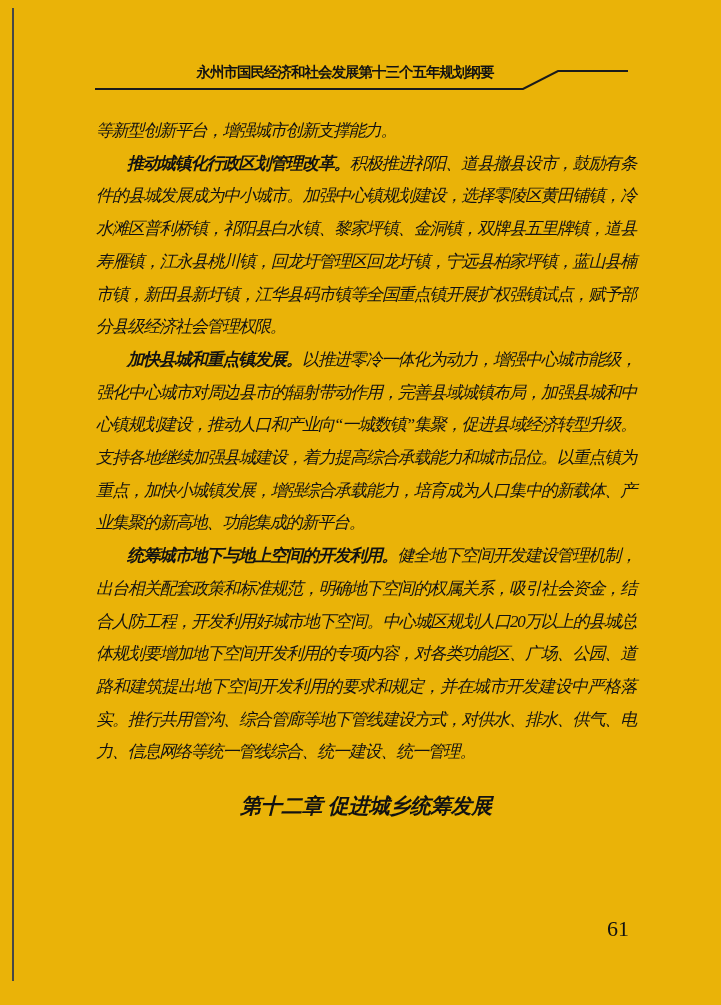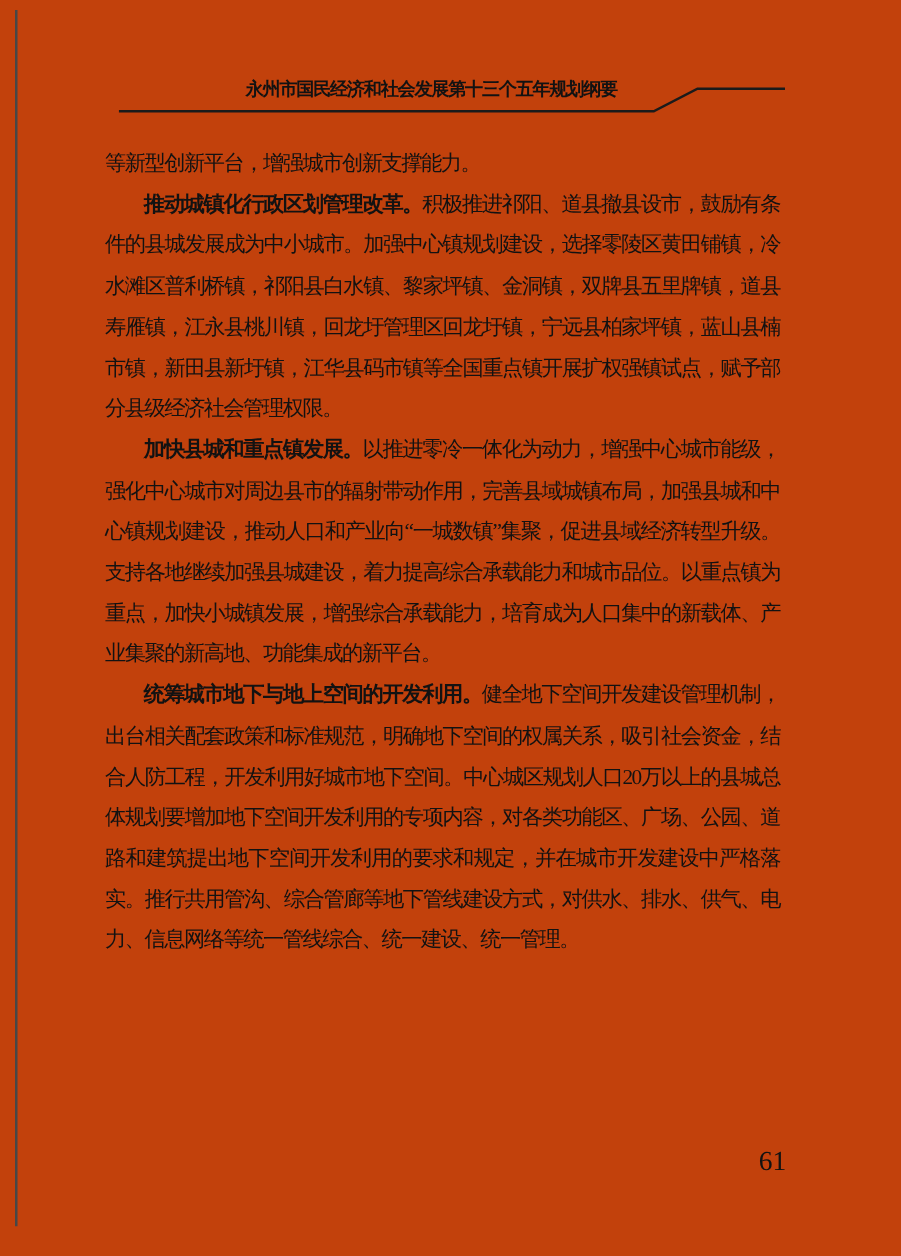--- a/index.html
+++ b/index.html
@@ -4,21 +4,21 @@
 <style>
   html, body {
     margin: 0;
     padding: 0;
     background: #ffffff;
   }
   .page {
     position: relative;
     width: 721px;
     height: 1005px;
-    background: #c2410c;
+    background: #eab308;
     overflow: hidden;
     font-family: "Liberation Serif", "DejaVu Serif", serif;
     color: #121212;
   }
   
   .spine {
     position: absolute;
     left: 12px;
     top: 8px;
     width: 1.5px;
@@ -41,27 +41,28 @@
   .header-rule {
     position: absolute;
     left: 95px;
     top: 60px;
     width: 540px;
     height: 36px;
   }
   
   .body-text {
     position: absolute;
-    left: 84px;
+    left: 96px;
     top: 115px;
     width: 540px;
     font-size: 17px;
     line-height: 32.7px;
     letter-spacing: -1.2px;
     text-align: justify;
+    font-style: italic;
   }
   .para {
     margin: 0;
     padding: 0;
   }
   .para.indent {
     text-indent: 31px;
   }
   .lead {
     font-weight: 700;
@@ -103,19 +104,20 @@
   <div class="body-text">
 
     <p class="para"><b class="lead"></b><span>等新型创新平台，增强城市创新支撑能力。</span></p>
 
     <p class="para indent"><b class="lead">推动城镇化行政区划管理改革。</b><span>积极推进祁阳、道县撤县设市，鼓励有条件的县城发展成为中小城市。加强中心镇规划建设，选择零陵区黄田铺镇，冷水滩区普利桥镇，祁阳县白水镇、黎家坪镇、金洞镇，双牌县五里牌镇，道县寿雁镇，江永县桃川镇，回龙圩管理区回龙圩镇，宁远县柏家坪镇，蓝山县楠市镇，新田县新圩镇，江华县码市镇等全国重点镇开展扩权强镇试点，赋予部分县级经济社会管理权限。</span></p>
 
     <p class="para indent"><b class="lead">加快县城和重点镇发展。</b><span>以推进零冷一体化为动力，增强中心城市能级，强化中心城市对周边县市的辐射带动作用，完善县域城镇布局，加强县城和中心镇规划建设，推动人口和产业向“一城数镇”集聚，促进县域经济转型升级。支持各地继续加强县城建设，着力提高综合承载能力和城市品位。以重点镇为重点，加快小城镇发展，增强综合承载能力，培育成为人口集中的新载体、产业集聚的新高地、功能集成的新平台。</span></p>
 
     <p class="para indent"><b class="lead">统筹城市地下与地上空间的开发利用。</b><span>健全地下空间开发建设管理机制，出台相关配套政策和标准规范，明确地下空间的权属关系，吸引社会资金，结合人防工程，开发利用好城市地下空间。中心城区规划人口20万以上的县城总体规划要增加地下空间开发利用的专项内容，对各类功能区、广场、公园、道路和建筑提出地下空间开发利用的要求和规定，并在城市开发建设中严格落实。推行共用管沟、综合管廊等地下管线建设方式，对供水、排水、供气、电力、信息网络等统一管线综合、统一建设、统一管理。</span></p>
 
+    <h2 class="chapter">第十二章 促进城乡统筹发展</h2>
 
 
   </div>
 
   <div class="pagenum">61</div>
 
 </div>
 
 </body></html>

